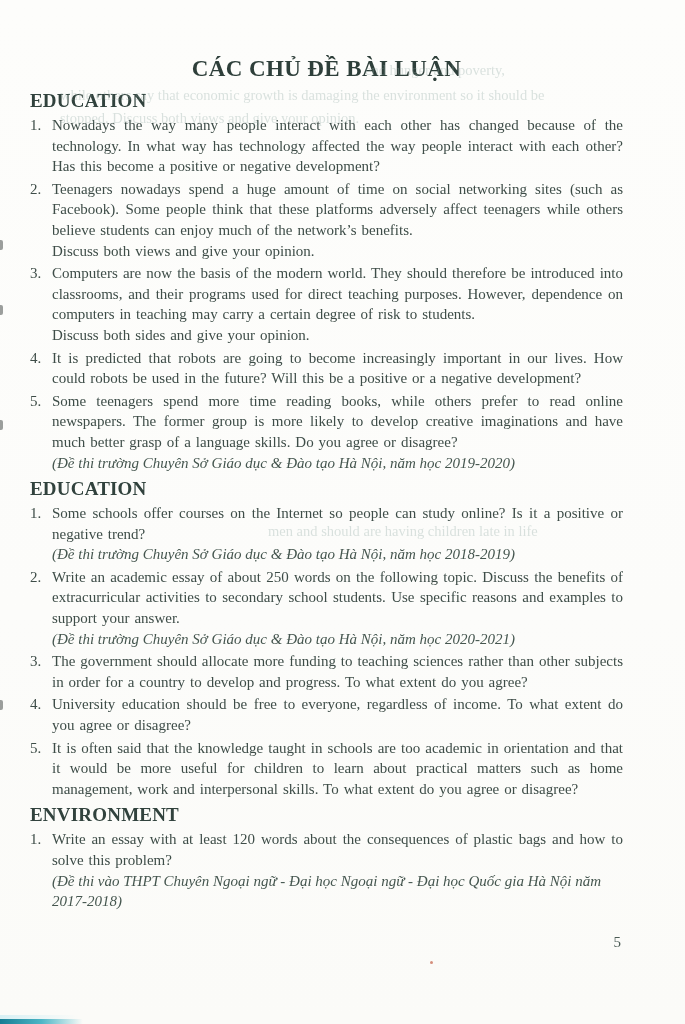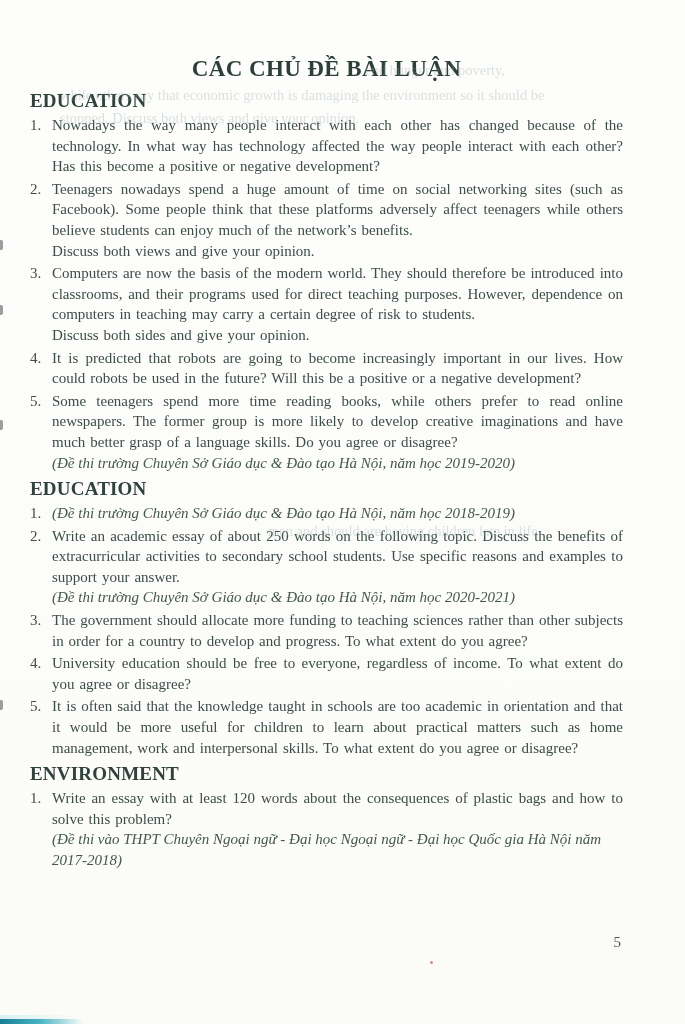--- a/index.html
+++ b/index.html
@@ -108,20 +108,21 @@
               </div>
             </div>
           </div>
         </section>
         <section class="essay-section">
           <h2 class="section-heading">EDUCATION</h2>
           <div class="items">
             <div class="item">
               <span class="num">1.</span>
               <div class="item-body">
+                <div class="para">Some schools offer courses on the Internet so people can study online? Is it a positive or negative trend?</div>
                 <div class="citation">(Đề thi trường Chuyên Sở Giáo dục &amp; Đào tạo Hà Nội, năm học 2018-2019)</div>
               </div>
             </div>
             <div class="item">
               <span class="num">2.</span>
               <div class="item-body">
                 <div class="para">Write an academic essay of about 250 words on the following topic. Discuss the benefits of extracurricular activities to secondary school students. Use specific reasons and examples to support your answer.</div>
                 <div class="citation">(Đề thi trường Chuyên Sở Giáo dục &amp; Đào tạo Hà Nội, năm học 2020-2021)</div>
               </div>
             </div>

